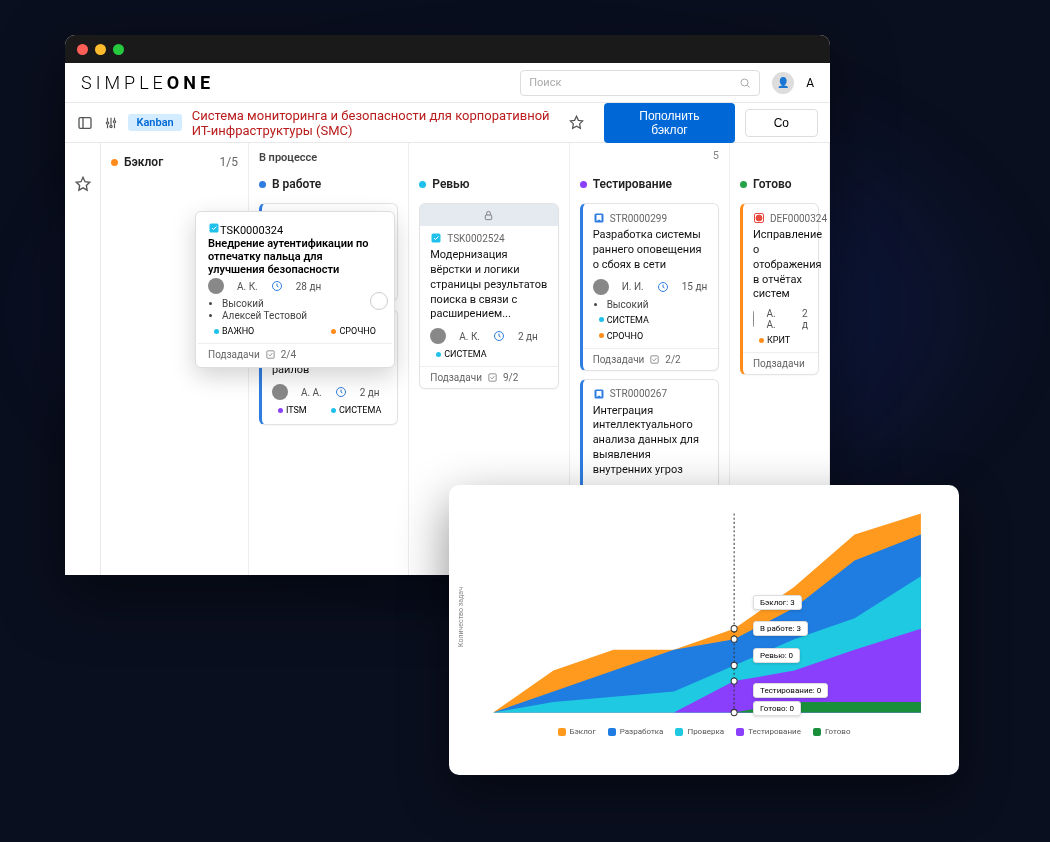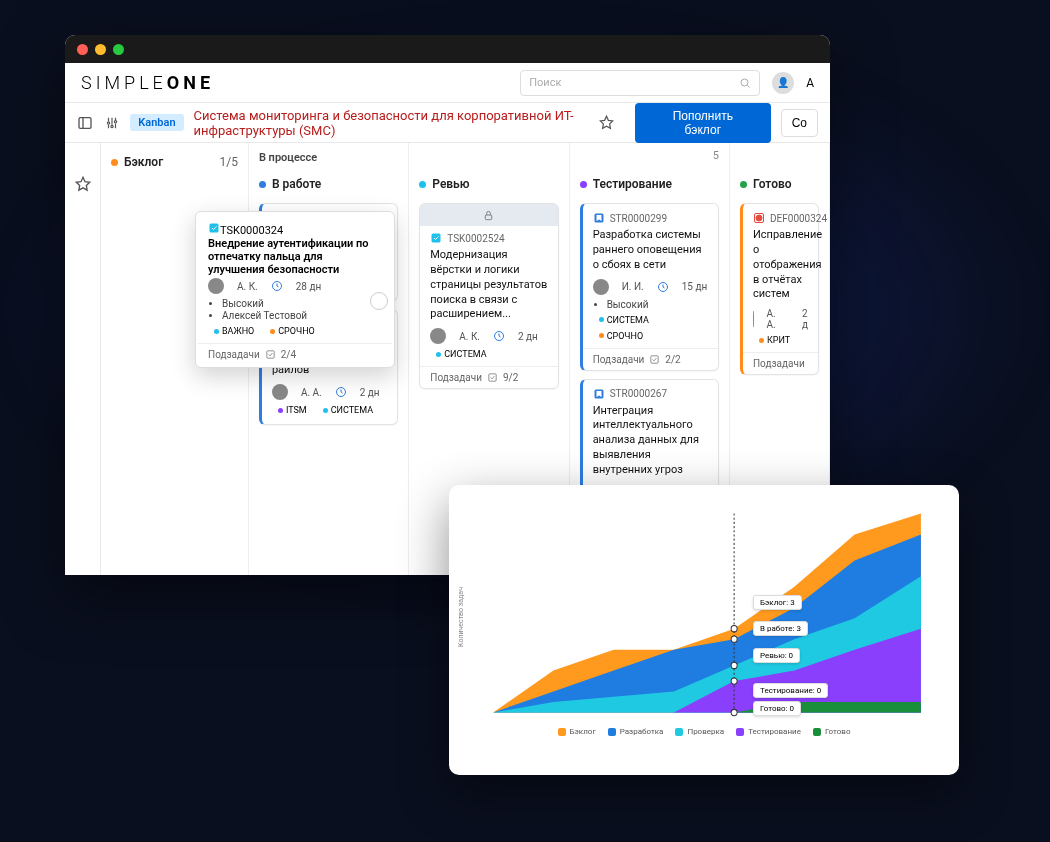--- a/index.html
+++ b/index.html
@@ -20,21 +20,21 @@
 .spacer { flex: 1; }
 .search-box { width: 240px; height: 26px; border: 1px solid #ddd; border-radius: 4px; display: flex; align-items: center; padding: 0 8px; color: #aaa; font-size: 11px; }
 .search-box svg { margin-left: auto; }
 .avatar-sm { width: 22px; height: 22px; border-radius: 50%; background: #ddd; display:inline-flex; align-items:center; justify-content:center; font-size:10px; overflow:hidden; }
 
 .projectbar { height: 40px; display: flex; align-items: center; padding: 0 12px; gap: 10px; border-bottom: 1px solid #e8e8e8; font-size: 13px; }
 .icon-btn { width: 22px; height: 22px; display: inline-flex; align-items: center; justify-content: center; color: #555; cursor: pointer; }
 .tag { background: #d4ecff; color: #0068d6; padding: 2px 8px; border-radius: 3px; font-size: 11px; font-weight: 600; }
 .title-t { color: #b91c1c; }
 .btn-primary { background: #0068d6; color: #fff; border: none; padding: 6px 30px; border-radius: 4px; font-size: 12px; cursor: pointer; }
-.btn-secondary { background: #fff; border: 1px solid #ddd; padding: 6px 10px; border-radius: 4px; font-size: 12px; cursor: pointer; }
+.btn-secondary { background: #fff; border: 1px solid #ddd; padding: 6px 28px; border-radius: 4px; font-size: 12px; cursor: pointer; }
 
 .board { display: flex; height: calc(100% - 108px); position: relative; }
 .rail { width: 36px; border-right: 1px solid #e8e8e8; display: flex; flex-direction: column; align-items: center; padding-top: 30px; gap: 18px; }
 
 .columns { flex: 1; display: flex; overflow: hidden; }
 .col { border-right: 1px solid #eee; padding: 8px 10px; display: flex; flex-direction: column; gap: 8px; position: relative; }
 .col.w1 { width: 184px; }
 .col.w2 { width: 200px; }
 .col-head { display: flex; align-items: center; gap: 6px; font-size: 12px; font-weight: 600; color: #222; height: 22px; }
 .col-count { margin-left: auto; font-weight: 400; color: #666; }
@@ -47,21 +47,21 @@
 .card { background: #fff; border: 1px solid #e3e3e3; border-radius: 6px; padding: 8px 10px; font-size: 11px; box-shadow: 0 1px 2px rgba(0,0,0,0.04); position: relative; }
 .card.stripe-blue { border-left: 3px solid #2f7de1; }
 .card.stripe-orange { border-left: 3px solid #ff8c1a; }
 .card .id-row { display: flex; align-items: center; gap: 5px; color: #666; font-size: 10px; margin-bottom: 4px; }
 .card .id-row svg { flex-shrink: 0; }
 .card .card-title { color: #111; line-height: 1.35; font-size: 11px; margin-bottom: 6px; }
 .meta-row { display: flex; align-items: center; gap: 13px; font-size: 10px; color: #555; margin: 2px 0; }
 .avatar-xs { width: 16px; height: 16px; border-radius: 50%; background: #888; display:inline-block; }
 .bullets { margin: 4px 0 4px 14px; font-size: 10px; color: #444; }
 .bullets li { margin: 1px 0; }
-.labels { display: flex; gap: 4px; flex-wrap: wrap; margin-top: 4px; }
+.labels { display: flex; gap: 4px; flex-wrap: wrap; margin-top: 4px; justify-content: space-between; }
 .lbl { font-size: 9px; padding: 1px 6px; border-radius: 3px; display: inline-flex; align-items: center; gap: 3px; }
 .lbl .d { width: 5px; height: 5px; border-radius: 50%; }
 .subtasks-row { border-top: 1px solid #eee; margin: 6px -10px -8px; padding: 5px 10px; display: flex; align-items: center; gap: 5px; font-size: 10px; color: #666; }
 
 .lock-banner { background: #e5e9f0; height: 22px; display: flex; align-items: center; justify-content: center; border-radius: 4px 4px 0 0; margin: -8px -10px 6px -10px; }
 
 
 .floating-card { position: absolute; background: #fff; border: 1px solid #ddd; border-radius: 6px; box-shadow: 0 8px 24px rgba(0,0,0,0.18); width: 200px; z-index: 50; padding: 10px 12px; font-size: 11px; }
 .fc-handle { position:absolute; right:6px; top:80px; width:18px; height:18px; border:1px solid #ccc; border-radius:50%; display:flex; align-items:center; justify-content:center; background:#fff; }
 

